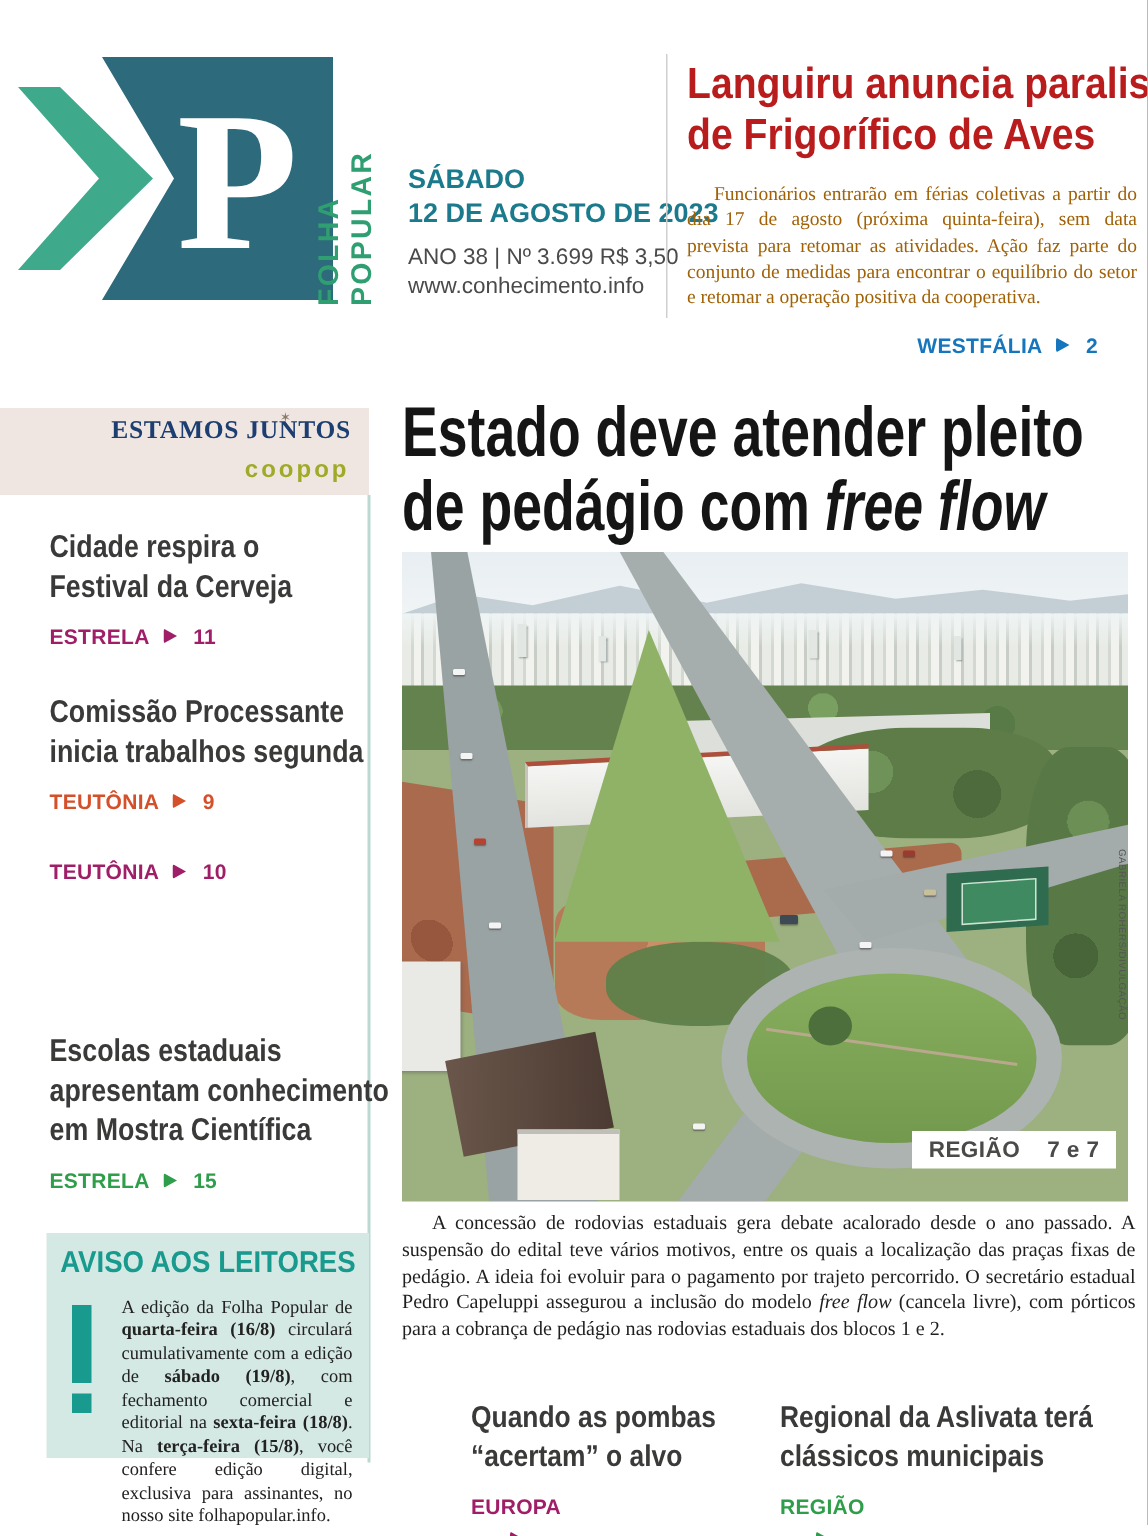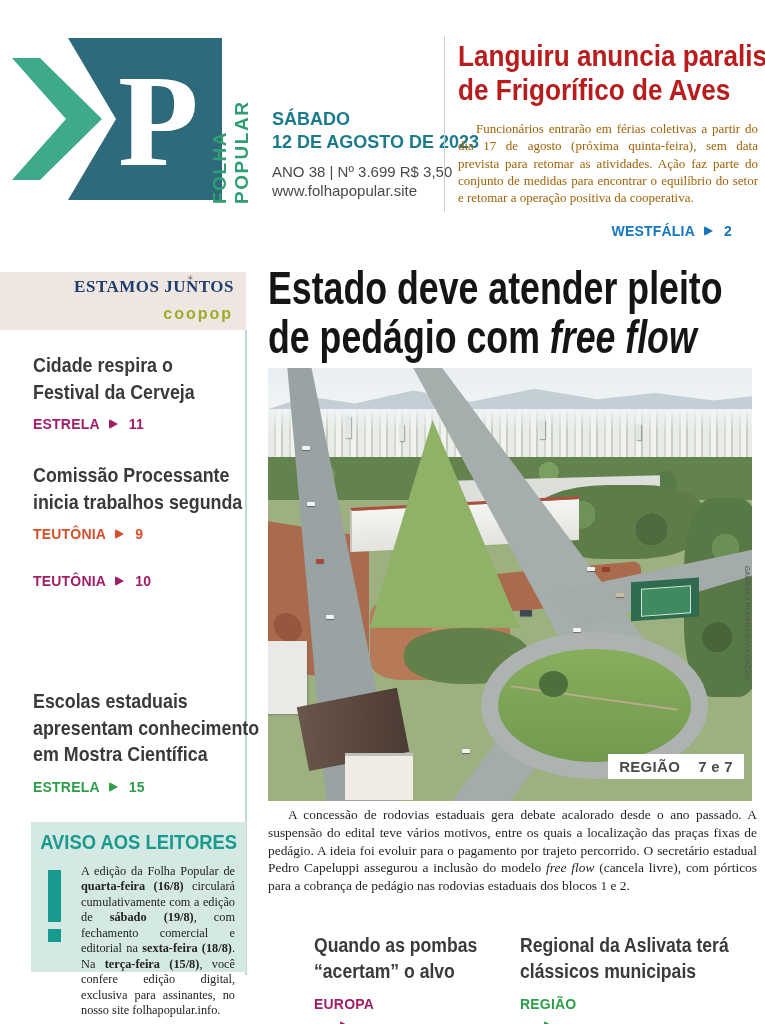--- a/index.html
+++ b/index.html
@@ -129,21 +129,21 @@
     <polygon points="2,20 30,20 92,81 30,142 2,142 56,81" fill="#3fa98c"></polygon>
     <polygon points="58,0 212,0 212,162 58,162 106,81" fill="#2d6a7b"></polygon>
     <text x="108" y="127" font-family="Liberation Serif, serif" font-weight="bold" font-size="132" fill="#ffffff">P</text>
   </svg>
   <div class="brand-vertical">FOLHA POPULAR</div>
 
   <div class="dateblock">
     <div class="day">SÁBADO</div>
     <div class="date">12 DE AGOSTO DE 2023</div>
     <div class="edition">ANO 38 | Nº 3.699 R$ 3,50</div>
-    <div class="site">www.folhapopular.site</div>
+    <div class="site">www.conhecimento.info</div>
   </div>
 
   <div class="vdivider"></div>
 
   <div class="topstory">
     <h2>
       <span class="hline">Languiru anuncia paralisação</span>
       <span class="hline">de Frigorífico de Aves</span>
     </h2>
     <div class="body">Funcionários entrarão em férias coletivas a partir do dia 17 de agosto (próxima quinta-feira), sem data prevista para retomar as atividades. Ação faz parte do conjunto de medidas para encontrar o equilíbrio do setor e retomar a operação positiva da cooperativa.</div>

